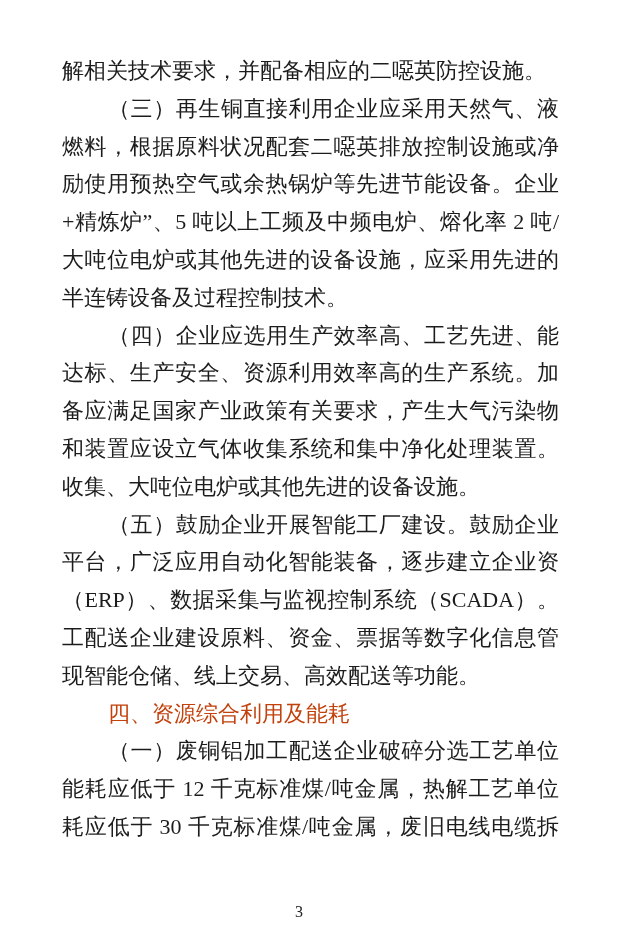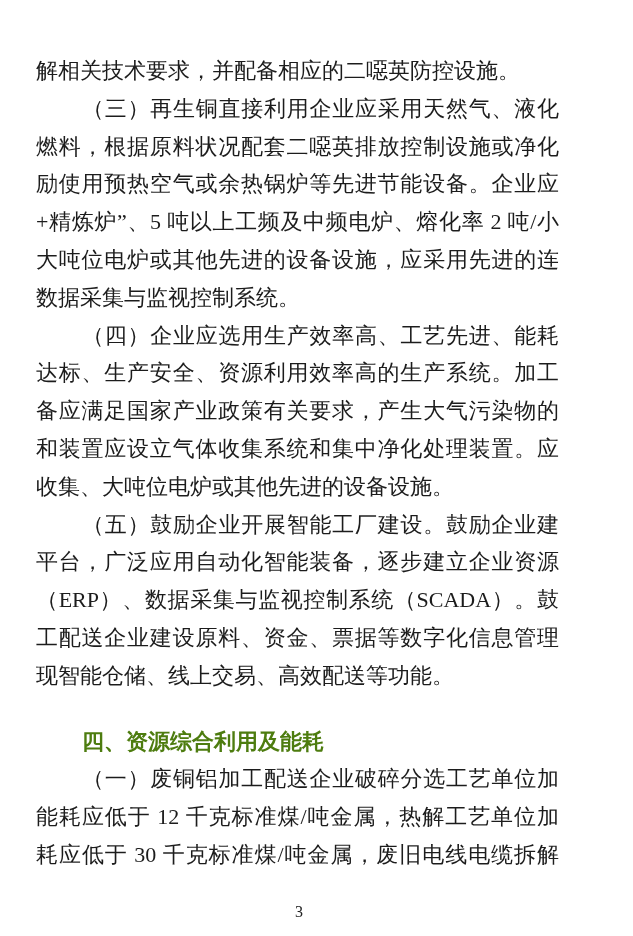--- a/index.html
+++ b/index.html
@@ -6,21 +6,21 @@
     margin: 0;
     padding: 0;
     background: #ffffff;
   }
   .page {
     position: relative;
     width: 598px;
     height: 936px;
     background: #ffffff;
     box-sizing: border-box;
-    padding: 52px 39px 0 36px;
+    padding: 52px 39px 0 62px;
     overflow: hidden;
     font-family: "Liberation Serif", "DejaVu Serif", serif;
     color: #1c1c1c;
   }
   .line {
     font-size: 22px;
     line-height: 37.8px;
     height: 37.8px;
     text-align: justify;
     white-space: normal;
@@ -32,23 +32,22 @@
   }
   
   .last {
     text-align-last: left;
   }
   .indent {
     text-indent: 46px;
   }
   .heading {
     font-family: "Liberation Sans", "DejaVu Sans", sans-serif;
-    font-weight: bold;
-    color: #4d7c0f;
-    margin-top: 28px;
+    font-weight: normal;
+    color: #c2410c;
   }
   .page-number {
     position: absolute;
     left: 0;
     bottom: 14px;
     width: 100%;
     text-align: center;
     font-size: 16px;
     line-height: 20px;
     color: #222222;
@@ -57,21 +56,21 @@
 </head>
 <body>
 
 <div class="page">
   <div class="line last">解相关技术要求，并配备相应的二噁英防控设施。</div>
   <div class="line indent full">（三）再生铜直接利用企业应采用天然气、液化气等清洁</div>
   <div class="line full">燃料，根据原料状况配套二噁英排放控制设施或净化设施，鼓</div>
   <div class="line full">励使用预热空气或余热锅炉等先进节能设备。企业应采用“竖炉</div>
   <div class="line full">+精炼炉”、5 吨以上工频及中频电炉、熔化率 2 吨/小时以上的</div>
   <div class="line full">大吨位电炉或其他先进的设备设施，应采用先进的连铸连轧或</div>
-  <div class="line last">数据采集与监视控制系统。</div>
+  <div class="line last">半连铸设备及过程控制技术。</div>
   <div class="line indent full">（四）企业应选用生产效率高、工艺先进、能耗低、环保</div>
   <div class="line full">达标、生产安全、资源利用效率高的生产系统。加工工艺和设</div>
   <div class="line full">备应满足国家产业政策有关要求，产生大气污染物的生产工艺</div>
   <div class="line full">和装置应设立气体收集系统和集中净化处理装置。应配套粉尘</div>
   <div class="line last">收集、大吨位电炉或其他先进的设备设施。</div>
   <div class="line indent full">（五）鼓励企业开展智能工厂建设。鼓励企业建立大数据</div>
   <div class="line full">平台，广泛应用自动化智能装备，逐步建立企业资源计划系统</div>
   <div class="line full">（ERP）、数据采集与监视控制系统（SCADA）。鼓励废铜铝加</div>
   <div class="line full">工配送企业建设原料、资金、票据等数字化信息管理系统，实</div>
   <div class="line last">现智能仓储、线上交易、高效配送等功能。</div>

